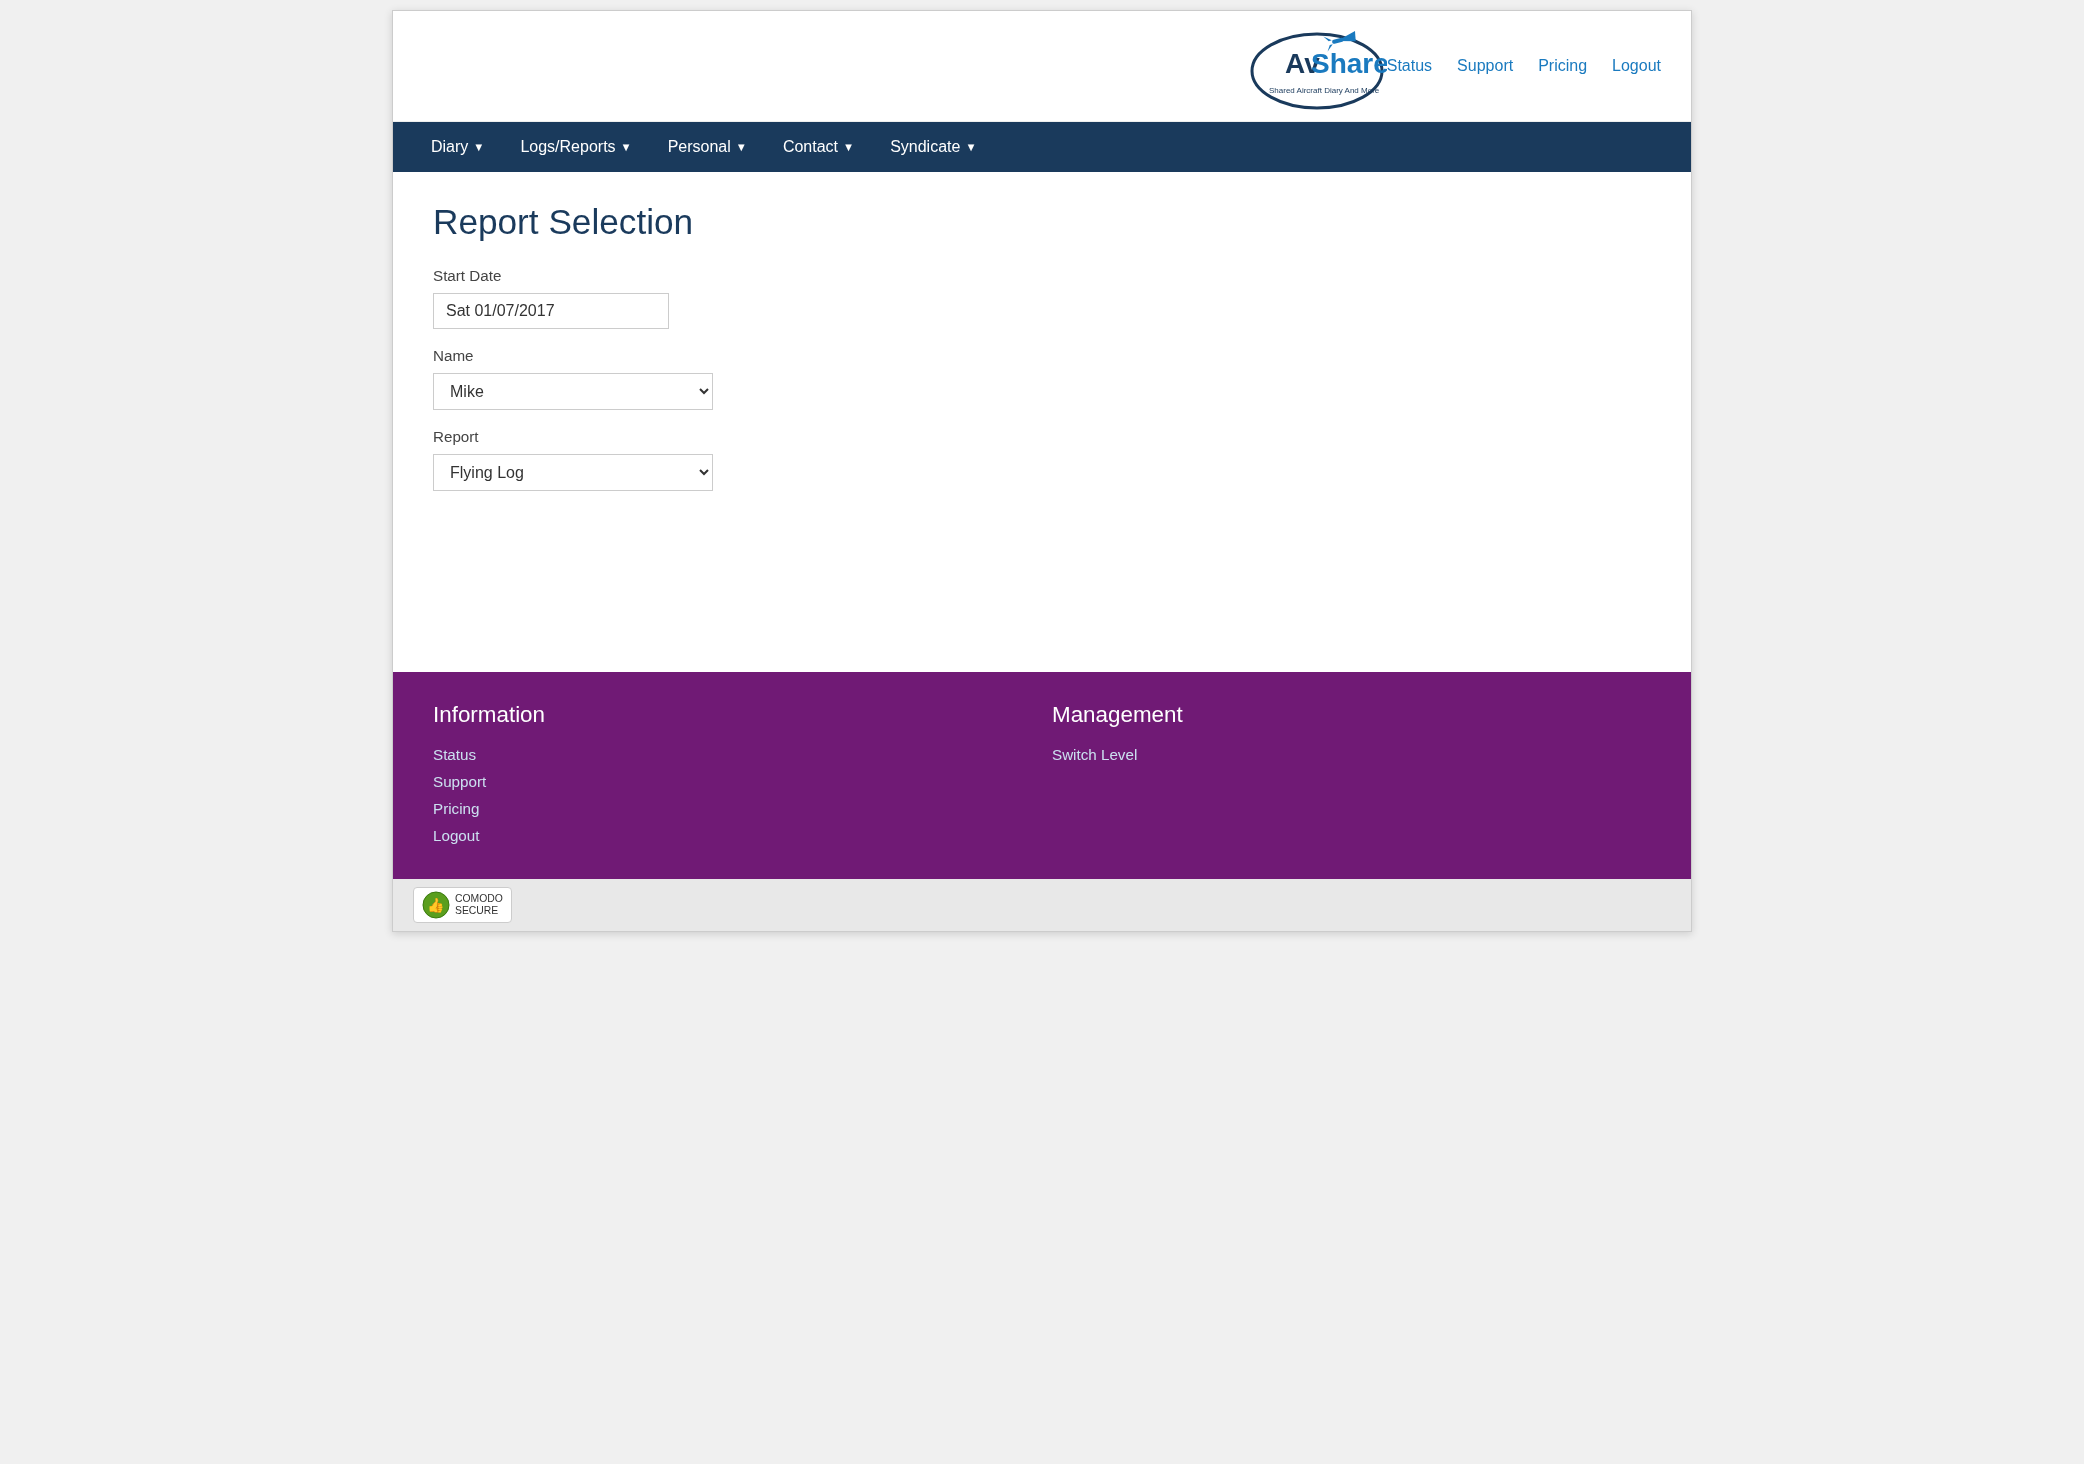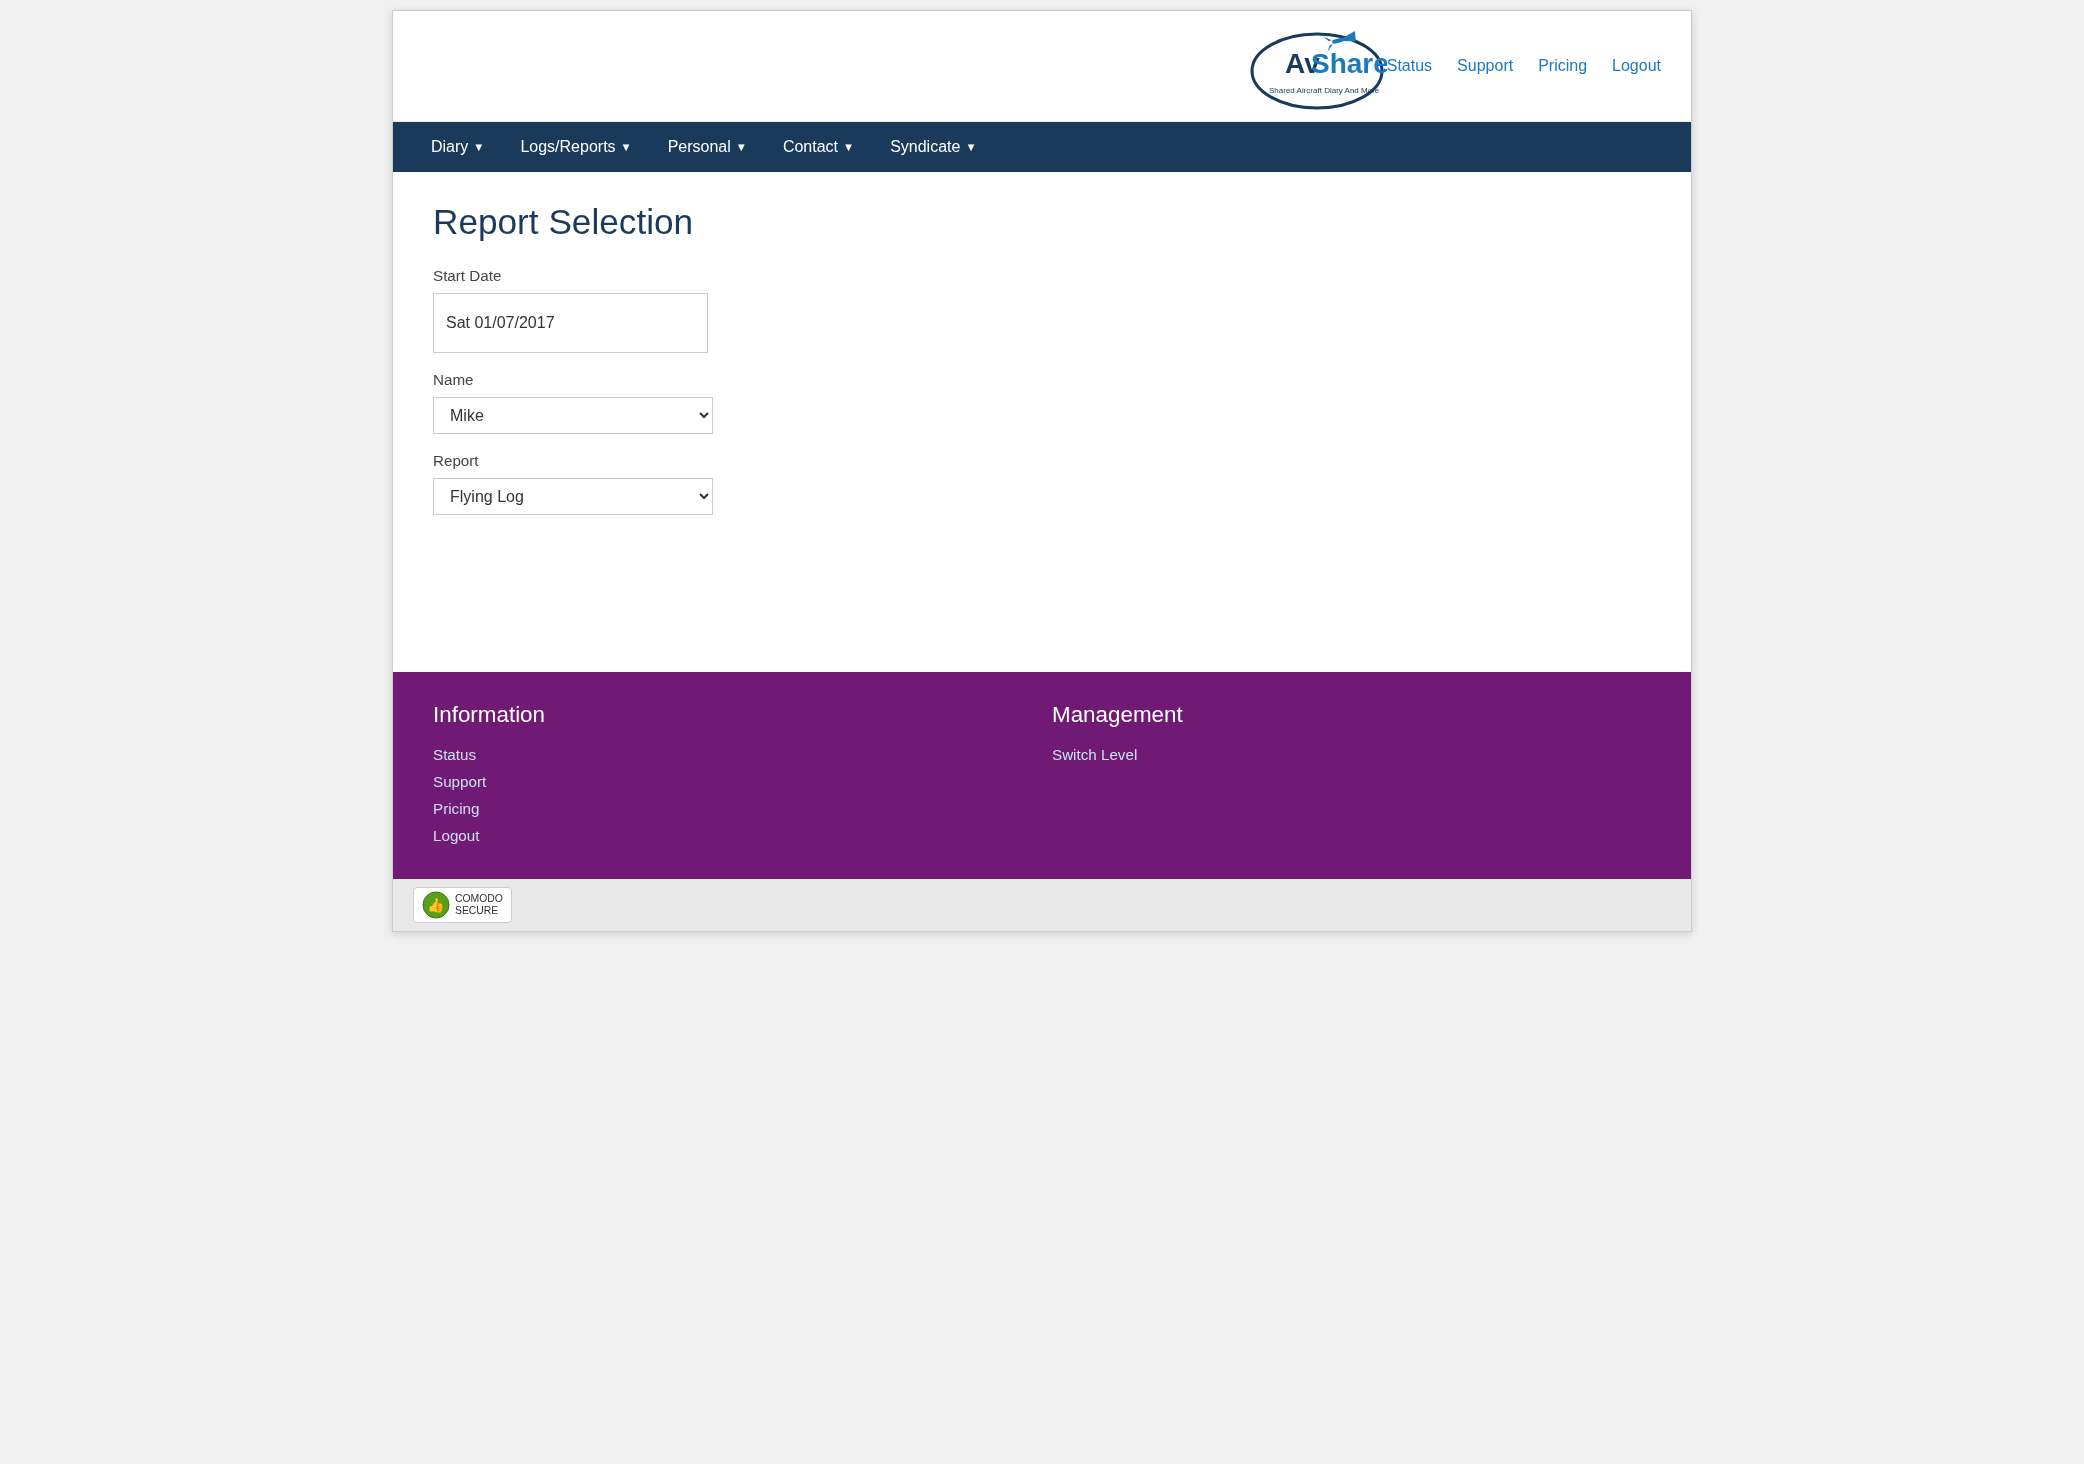--- a/index.html
+++ b/index.html
@@ -114,24 +114,24 @@
     }
 
     .form-group label {
       font-size: 0.95rem;
       color: #444;
       margin-bottom: 4px;
     }
 
     .form-group input[type="text"] {
       border: 1px solid #ccc;
-      padding: 20px 12px;
+      padding: 8px 12px;
       font-size: 1rem;
       color: #333;
-      width: 275px;
+      width: 236px;
       outline: none;
     }
 
     .form-group select {
       border: 1px solid #ccc;
       padding: 8px 12px;
       font-size: 1rem;
       color: #333;
       width: 280px;
       outline: none;

